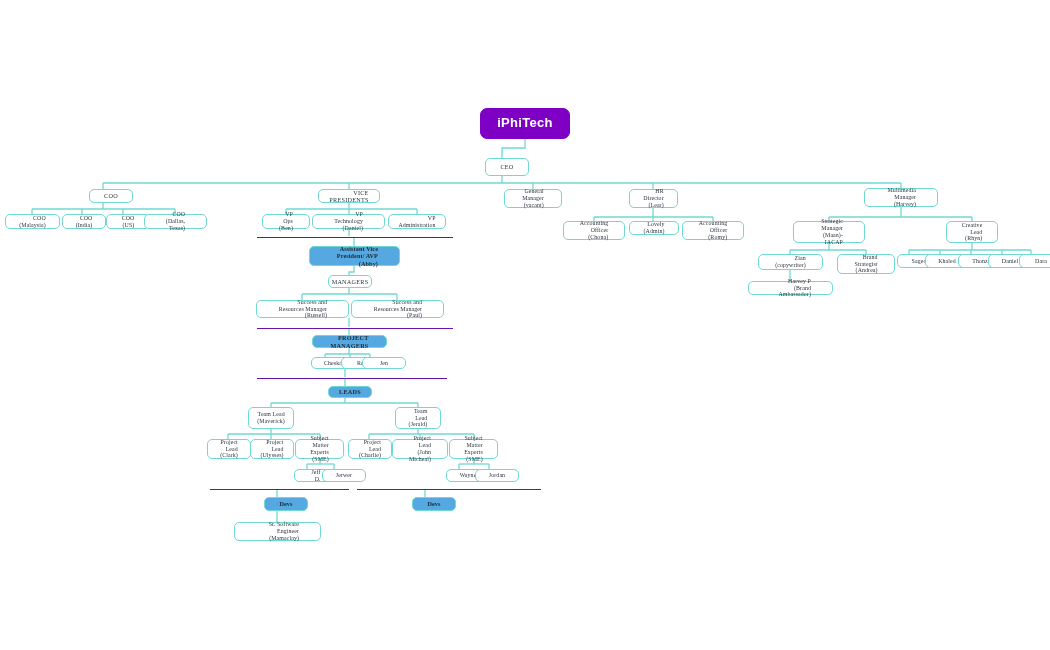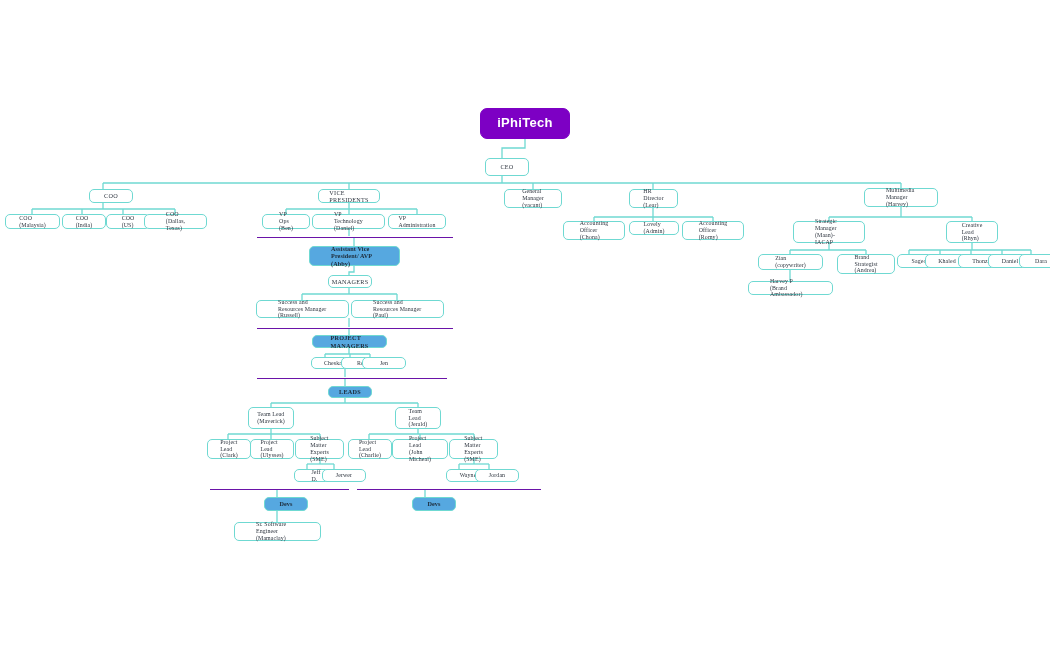--- a/index.html
+++ b/index.html
@@ -24,21 +24,21 @@
   .node {
     position: absolute;
     box-sizing: border-box;
     border: 1.3px solid #6fd9d2;
     border-radius: 5px;
     background: #ffffff;
     color: #2f3640;
     display: flex;
     align-items: center;
     justify-content: center;
-    text-align: left;
+    text-align: right;
     line-height: 1.15;
     font-size: 6.2px;
     padding: 1px 21px;
     letter-spacing: .1px;
     z-index: 3;
   }
   .node.small { font-size: 5.9px; }
   .node.cap   { letter-spacing: .25px; }
   .node.root {
     background: #7d00c4;

